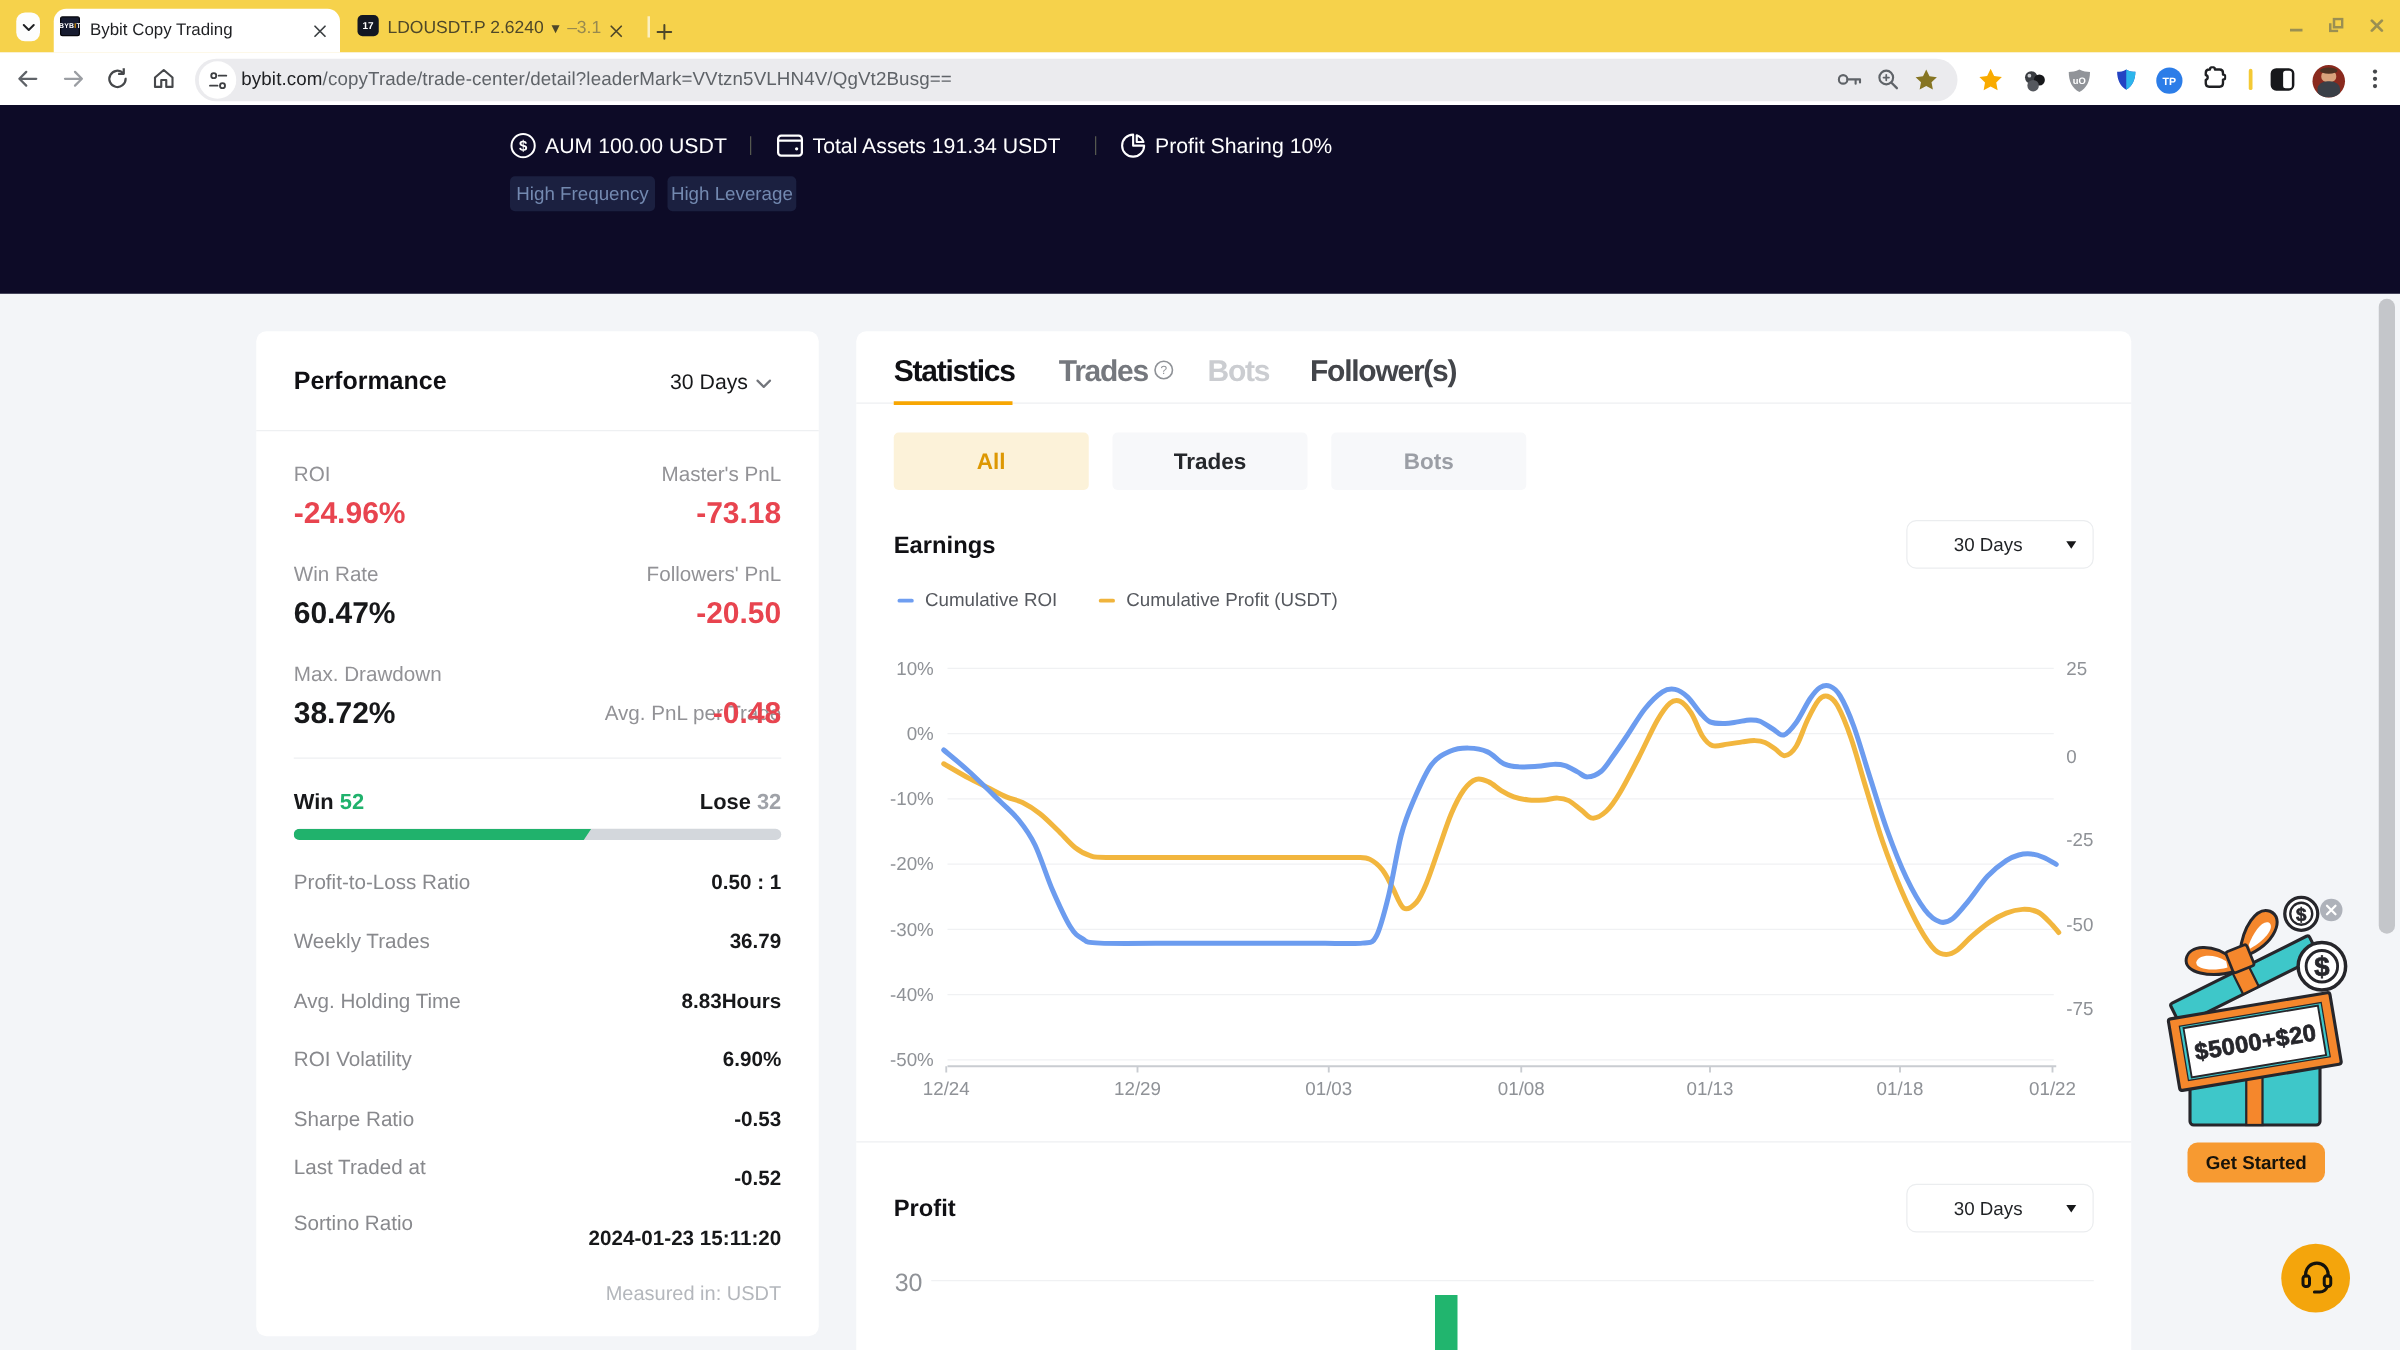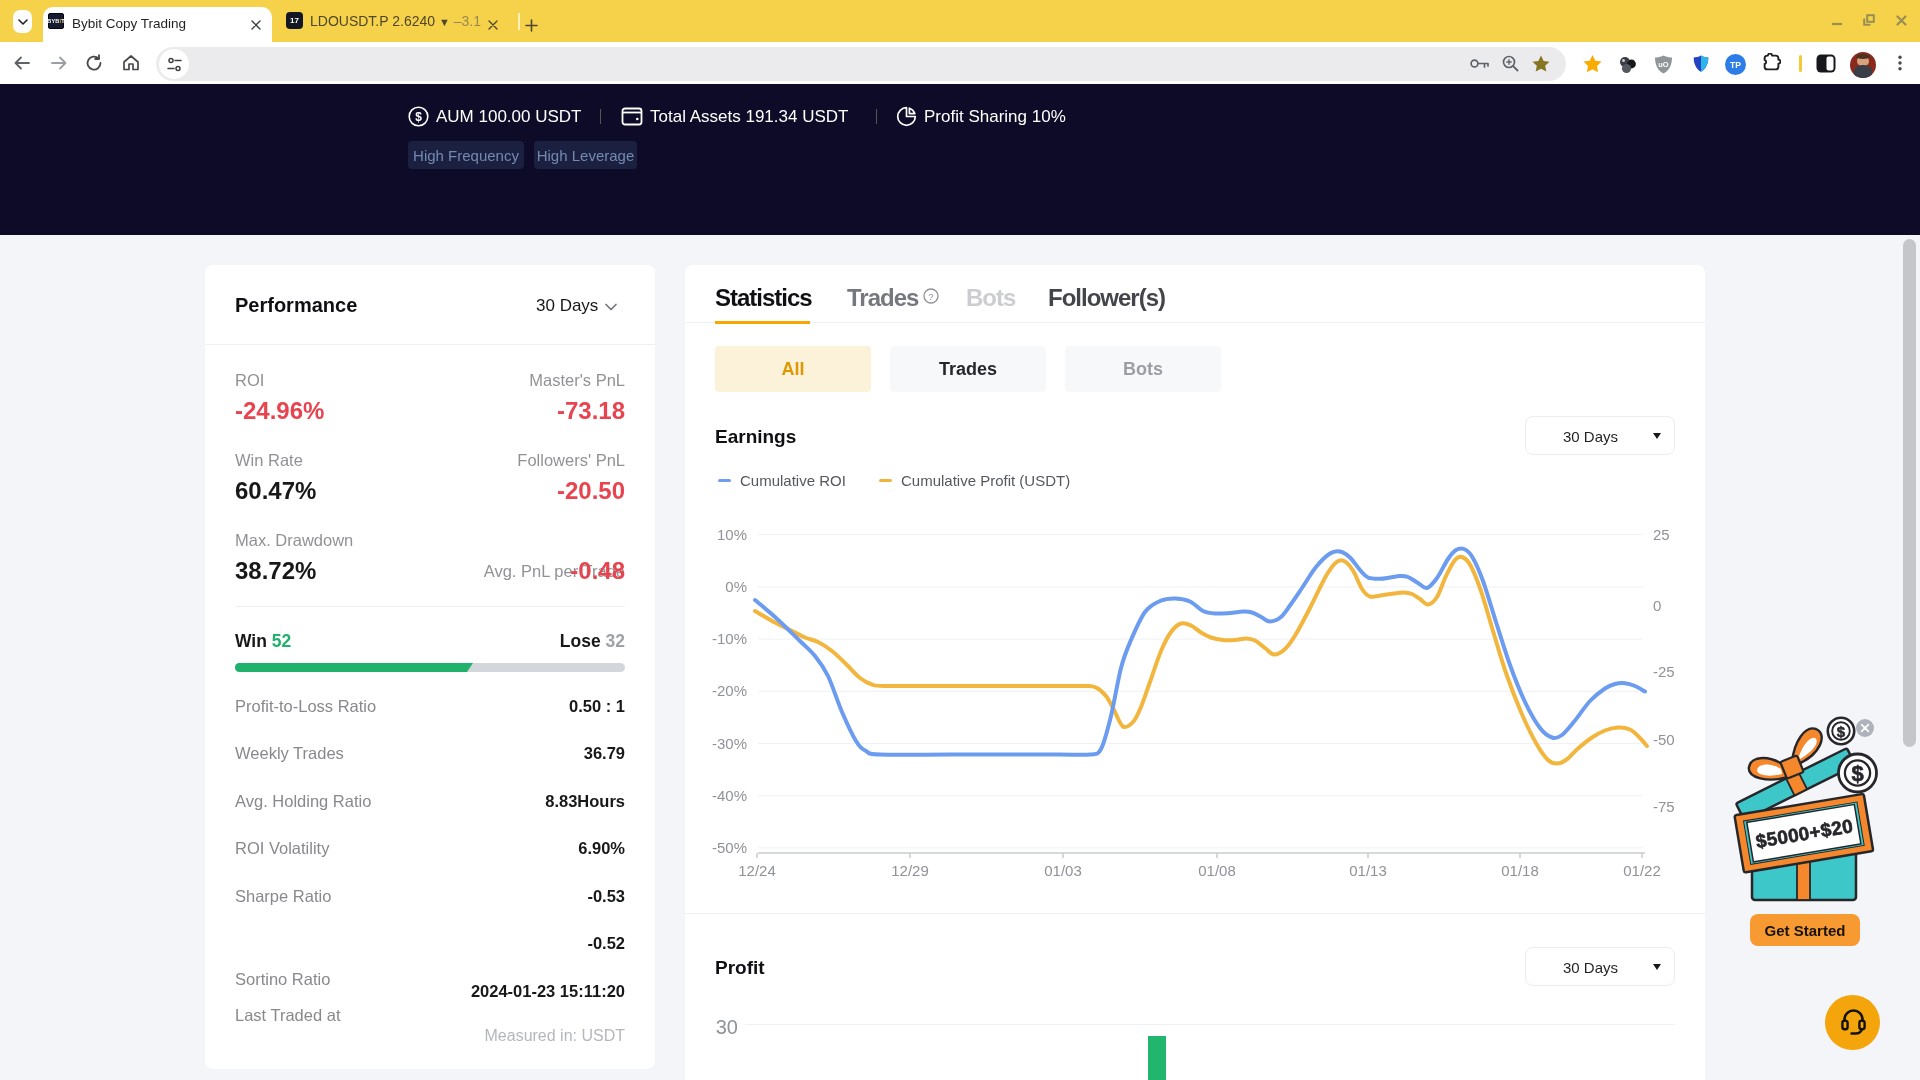--- a/index.html
+++ b/index.html
@@ -105,20 +105,21 @@
       <path d="M3 9 L10 3 L17 9 V16.5 H12 V11 H8 V16.5 H3 Z" stroke="#46484b" stroke-width="1.7" fill="none" stroke-linejoin="round"></path>
     </svg>
   <div class="abs" id="omnibox"></div>
   <div class="abs" id="siteinfo"></div>
   <svg class="abs" style="left:166px;top:56px" width="17" height="17" viewBox="0 0 17 17">
     <circle cx="5" cy="4.5" r="2" fill="none" stroke="#3e4043" stroke-width="1.5"></circle>
       <path d="M9 4.5 H15" stroke="#3e4043" stroke-width="1.5" stroke-linecap="round"></path>
     <circle cx="12" cy="12.5" r="2" fill="none" stroke="#3e4043" stroke-width="1.5"></circle>
       <path d="M2 12.5 H8" stroke="#3e4043" stroke-width="1.5" stroke-linecap="round"></path>
   </svg>
+  <div class="abs" id="urltext"><span style="color:#202124">bybit.com</span><span style="color:#5f6368">/copyTrade/trade-center/detail?leaderMark=VVtzn5VLHN4V/QgVt2Busg==</span></div>
   
   <svg class="abs" style="left:1469px;top:55px" width="22" height="17" viewBox="0 0 22 17">
       <circle cx="5.5" cy="8.5" r="3.4" fill="none" stroke="#5f6368" stroke-width="1.7"></circle>
       <path d="M8.9 8.5 H19 M15.5 8.5 V12 M19 8.5 V11" stroke="#5f6368" stroke-width="1.7" fill="none" stroke-linecap="round"></path>
     </svg>
   <svg class="abs" style="left:1501px;top:54px" width="19" height="19" viewBox="0 0 19 19">
       <circle cx="8" cy="8" r="5.5" fill="none" stroke="#5f6368" stroke-width="1.7"></circle>
       <path d="M12.2 12.2 L16.5 16.5" stroke="#5f6368" stroke-width="1.9" stroke-linecap="round"></path>
       <path d="M8 5.8 V10.2 M5.8 8 H10.2" stroke="#5f6368" stroke-width="1.4" stroke-linecap="round"></path>
     </svg>
@@ -219,25 +220,25 @@
   <div class="abs divider" style="left:235px;top:606px;width:390px;"></div>
 
   <div class="abs" style="left:235px;top:631px;font-size:17.5px;font-weight:bold;color:#17181a;">Win <span style="color:#20b26c">52</span></div>
   <div class="abs" style="right:1295px;top:631px;font-size:17.5px;font-weight:bold;color:#17181a;">Lose <span style="color:#9fa2a8">32</span></div>
   <div class="abs" style="left:235px;top:663px;width:390px;height:9px;border-radius:5px;background:#d3d7dc;overflow:hidden;">
     <div class="abs" style="left:0;top:0;width:238px;height:9px;background:#20b26c;clip-path:polygon(0 0, 238px 0, 232px 9px, 0 9px);"></div>
   </div>
 
   <div class="abs rowlbl" style="left:235px;top:697px;">Profit-to-Loss Ratio</div><div class="abs rowval" style="right:1295px;top:697px;">0.50 : 1</div>
   <div class="abs rowlbl" style="left:235px;top:744px;">Weekly Trades</div><div class="abs rowval" style="right:1295px;top:744px;">36.79</div>
-  <div class="abs rowlbl" style="left:235px;top:792px;">Avg. Holding Ratio</div><div class="abs rowval" style="right:1295px;top:792px;">8.83Hours</div>
+  <div class="abs rowlbl" style="left:235px;top:792px;">Avg. Holding Time</div><div class="abs rowval" style="right:1295px;top:792px;">8.83Hours</div>
   <div class="abs rowlbl" style="left:235px;top:839px;">ROI Volatility</div><div class="abs rowval" style="right:1295px;top:839px;">6.90%</div>
   <div class="abs rowlbl" style="left:235px;top:887px;">Sharpe Ratio</div><div class="abs rowval" style="right:1295px;top:887px;">-0.53</div>
   <div class="abs rowlbl" style="left:235px;top:970px;">Sortino Ratio</div><div class="abs rowval" style="right:1295px;top:934px;">-0.52</div>
-  <div class="abs rowlbl" style="left:235px;top:1006px;">Last Traded at</div><div class="abs rowval" style="right:1295px;top:982px;">2024-01-23 15:11:20</div>
+  <div class="abs rowlbl" style="left:235px;top:925px;">Last Traded at</div><div class="abs rowval" style="right:1295px;top:982px;">2024-01-23 15:11:20</div>
   <div class="abs" style="right:1295px;top:1027px;font-size:16px;color:#b4b7bc;">Measured in: USDT</div>
 
   
   <div class="abs" id="rightcard"></div>
   <div class="abs tab" style="left:715px;top:284px;color:#101014;">Statistics</div>
   <div class="abs tab" style="left:847px;top:284px;color:#75787e;">Trades</div>
   <svg class="abs" style="left:923px;top:288px" width="16" height="16" viewBox="0 0 16 16">
       <circle cx="8" cy="8" r="7" fill="none" stroke="#8f9297" stroke-width="1.3"></circle>
       <text x="8" y="11.5" font-size="9.5" fill="#8f9297" text-anchor="middle" font-family="Liberation Sans">?</text>
     </svg>

